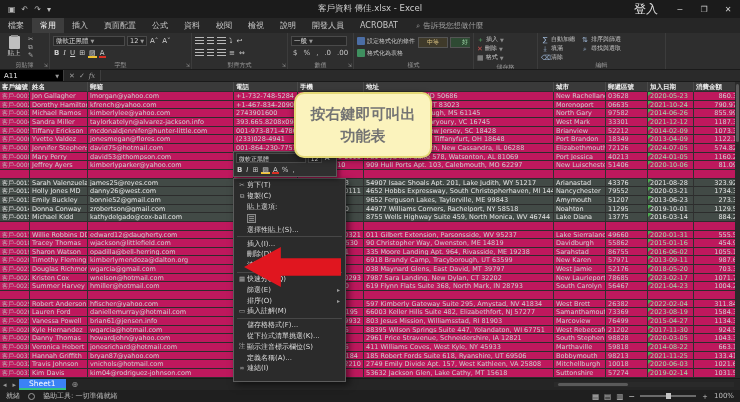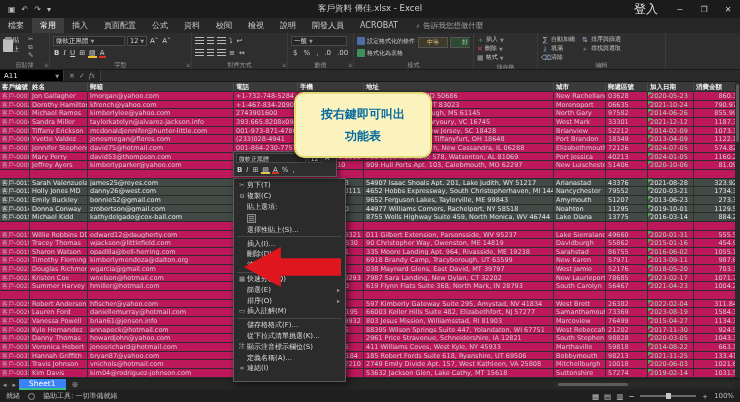--- a/index.html
+++ b/index.html
@@ -23,21 +23,21 @@
 
   
   .ribbon{height:37px;background:#2e2e2e;display:flex;border-bottom:1px solid #1a1a1a;}
   .rgroup{display:flex;flex-direction:column;border-right:1px solid #3c3c3c;padding:2px 3px 0;position:relative;flex-shrink:0;}
   .gbody{display:flex;gap:3px;flex:1;align-items:flex-start;overflow:hidden;}
   .glabel{height:9px;line-height:9px;text-align:center;font-size:6px;color:#9a9a9a;white-space:nowrap;overflow:hidden;}
   .launcher{position:absolute;right:1px;bottom:1px;font-size:5px;color:#8a8a8a;}
   .g-clip{width:50px;} .g-font{width:142px;} .g-align{width:96px;} .g-num{width:66px;}
   .g-style{width:120px;} .g-cells{width:64px;} .g-edit{width:128px;}
   .g-fill{flex:1;border-right:none;}
-  .paste-big{width:22px;display:flex;align-items:center;gap:0;padding-top:1px;}
+  .paste-big{width:22px;display:flex;flex-direction:column;align-items:center;gap:0;padding-top:1px;}
   .clip-ic{width:11px;height:13px;background:#bfbfbf;border-radius:1px;position:relative;}
   .clip-ic:after{content:"";position:absolute;left:2px;top:-2px;width:7px;height:3px;background:#8f8f8f;border-radius:1px;}
   .plabel{font-size:6.5px;color:#d0d0d0;}
   .mini-col{display:flex;flex-direction:column;font-size:6.5px;color:#b5b5b5;line-height:8px;}
   .frow1,.frow2{display:flex;align-items:center;gap:2px;height:12px;}
   .selbox{background:#262626;border:1px solid #4a4a4a;font-size:6.5px;color:#ddd;padding:0 2px;height:10px;line-height:9px;white-space:nowrap;overflow:hidden;display:flex;align-items:center;gap:2px;}
   .selbox .car{font-size:5px;color:#9a9a9a;}
   .fbtn{font-size:7px;color:#cfcfcf;padding:0 1px;line-height:10px;}
   .fbtn.b{font-weight:bold;} .fbtn.i{font-style:italic;font-family:"DejaVu Serif",serif;} .fbtn.u{text-decoration:underline;}
   .clrA{box-shadow:inset 0 -2px 0 var(--font-color-accent,#d93025);}
@@ -93,21 +93,21 @@
   .mi .ic{width:10px;font-size:6.5px;color:#a8a8a8;flex-shrink:0;text-align:center;}
   .mi .lbl{flex:1;overflow:hidden;}
   .mi .sub{font-size:6px;color:#9a9a9a;}
   .msep{height:1px;background:#474747;margin:1px 3px;}
   .mpaste{height:12px;display:flex;align-items:center;padding-left:13px;}
   .pic{width:9px;height:9px;border:1px solid #8a8a8a;background:#3c3c3c;position:relative;}
   .pic:after{content:"";position:absolute;left:1px;top:1px;width:5px;height:1px;background:#8a8a8a;box-shadow:0 2px 0 #8a8a8a,0 4px 0 #8a8a8a;}
 
   
   .callout{position:absolute;left:294px;top:92px;width:138px;height:66px;background:var(--callout-bg,#fbf3bd);border:2px solid var(--callout-border,#e3d876);border-radius:10px;z-index:60;display:flex;flex-direction:column;align-items:center;justify-content:center;box-shadow:0 2px 6px rgba(0,0,0,.45);}
-  .callout div{font-size:12px;font-weight:bold;color:#0369a1;line-height:22px;}
+  .callout div{font-size:15px;font-weight:bold;color:#737373;line-height:22px;}
 
   
   .arrow{position:absolute;left:244px;top:247px;width:97px;height:40px;background:var(--arrow,#e0161f);z-index:50;clip-path:polygon(0 50%,38% 0,38% 28%,100% 28%,100% 72%,38% 72%,38% 100%);}
 
   
   .stabs{height:12px;background:#252525;display:flex;align-items:center;border-top:1px solid #1a1a1a;font-size:7.5px;}
   .stab-nav{color:#9a9a9a;font-size:7px;padding:0 3px;}
   .stab{padding:0 10px;height:100%;display:flex;align-items:center;color:#fff;background:#3b82f6;border-bottom:2px solid #33c481;}
   .addsheet{color:#9a9a9a;padding:0 6px;font-size:8px;}
   .hscroll{margin-left:auto;width:180px;height:5px;background:#2a2a2a;margin-right:6px;position:relative;}
@@ -670,21 +670,21 @@
           <div class="cell c-phone2">001-738-420-9932</div>
           <div class="cell c-address">803 Jesus Mission, Williamsstad, RI 81903</div>
           <div class="cell c-city">Marcoview</div>
           <div class="cell c-zip">76499</div>
           <div class="cell c-date flag">2015-04-27</div>
           <div class="cell c-amount">1134.3</div>
         </div>
         <div class="srow">
           <div class="cell c-id">客戶-0028</div>
           <div class="cell c-name">Kyle Hernandez</div>
-          <div class="cell c-email">annapeck@hotmail.com</div>
+          <div class="cell c-email">wgarcia@hotmail.com</div>
           <div class="cell c-phone">+1-993-220-4481</div>
           <div class="cell c-phone2">(402)933-1205</div>
           <div class="cell c-address">88395 Wilson Springs Suite 447, Yolandaton, WI 67751</div>
           <div class="cell c-city">West Rebeccafort</div>
           <div class="cell c-zip">21202</div>
           <div class="cell c-date flag">2017-11-30</div>
           <div class="cell c-amount">924.5</div>
         </div>
         <div class="srow">
           <div class="cell c-id">客戶-0029</div>

